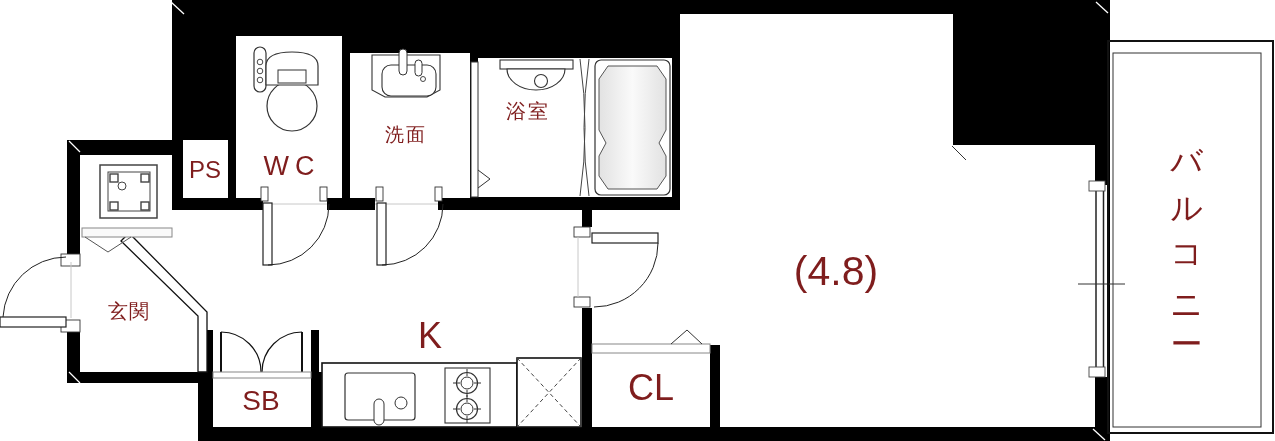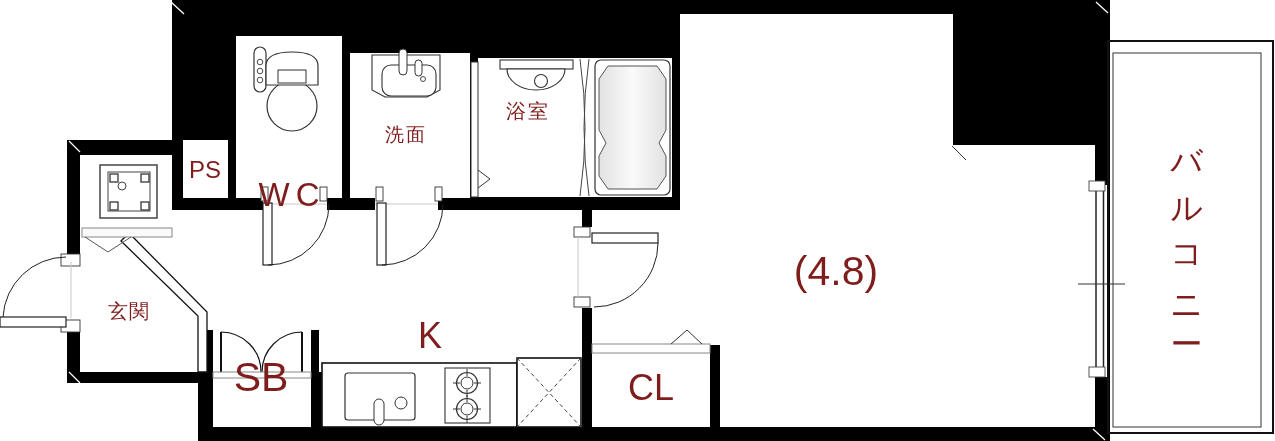--- a/index.html
+++ b/index.html
@@ -194,23 +194,23 @@
     <line x1="171" y1="2" x2="184" y2="14" stroke="#fff"></line>
     <line x1="1096" y1="2" x2="1108" y2="13" stroke="#fff"></line>
     <line x1="69" y1="141" x2="80" y2="152" stroke="#fff"></line>
     <line x1="69" y1="372" x2="80" y2="383" stroke="#fff"></line>
     <line x1="1093" y1="429" x2="1105" y2="440" stroke="#fff"></line>
     <line x1="952" y1="146" x2="966" y2="160" stroke="#333" stroke-width="1"></line>
   </g>
 </svg>
 
 <div class="label" style="left:205px;top:170px;font-size:24px;">PS</div>
-<div class="label" style="left:292px;top:166px;font-size:33px;letter-spacing:6px;margin-top:28px;">WC</div>
+<div class="label" style="left:292px;top:166px;font-size:27px;letter-spacing:6px;">WC</div>
 <div class="label" style="left:406px;top:134px;font-size:19px;letter-spacing:2px;">洗面</div>
 <div class="label" style="left:528px;top:111px;font-size:20px;letter-spacing:2px;">浴室</div>
 <div class="label" style="left:129px;top:311px;font-size:20px;letter-spacing:1px;">玄関</div>
 <div class="label" style="left:430px;top:336px;font-size:36px;">K</div>
-<div class="label" style="left:261px;top:377px;font-size:41px;">SB</div>
+<div class="label" style="left:261px;top:401px;font-size:28px;">SB</div>
 <div class="label" style="left:651px;top:388px;font-size:36px;text-align:right;">CL</div>
 <div class="label" style="left:836px;top:271px;font-size:41px;">(4.8)</div>
 <div class="label label--vertical" style="left:1187px;top:233px;font-size:32px;letter-spacing:14px;">バルコニー</div>
 
 </div>
 
 </body></html>

